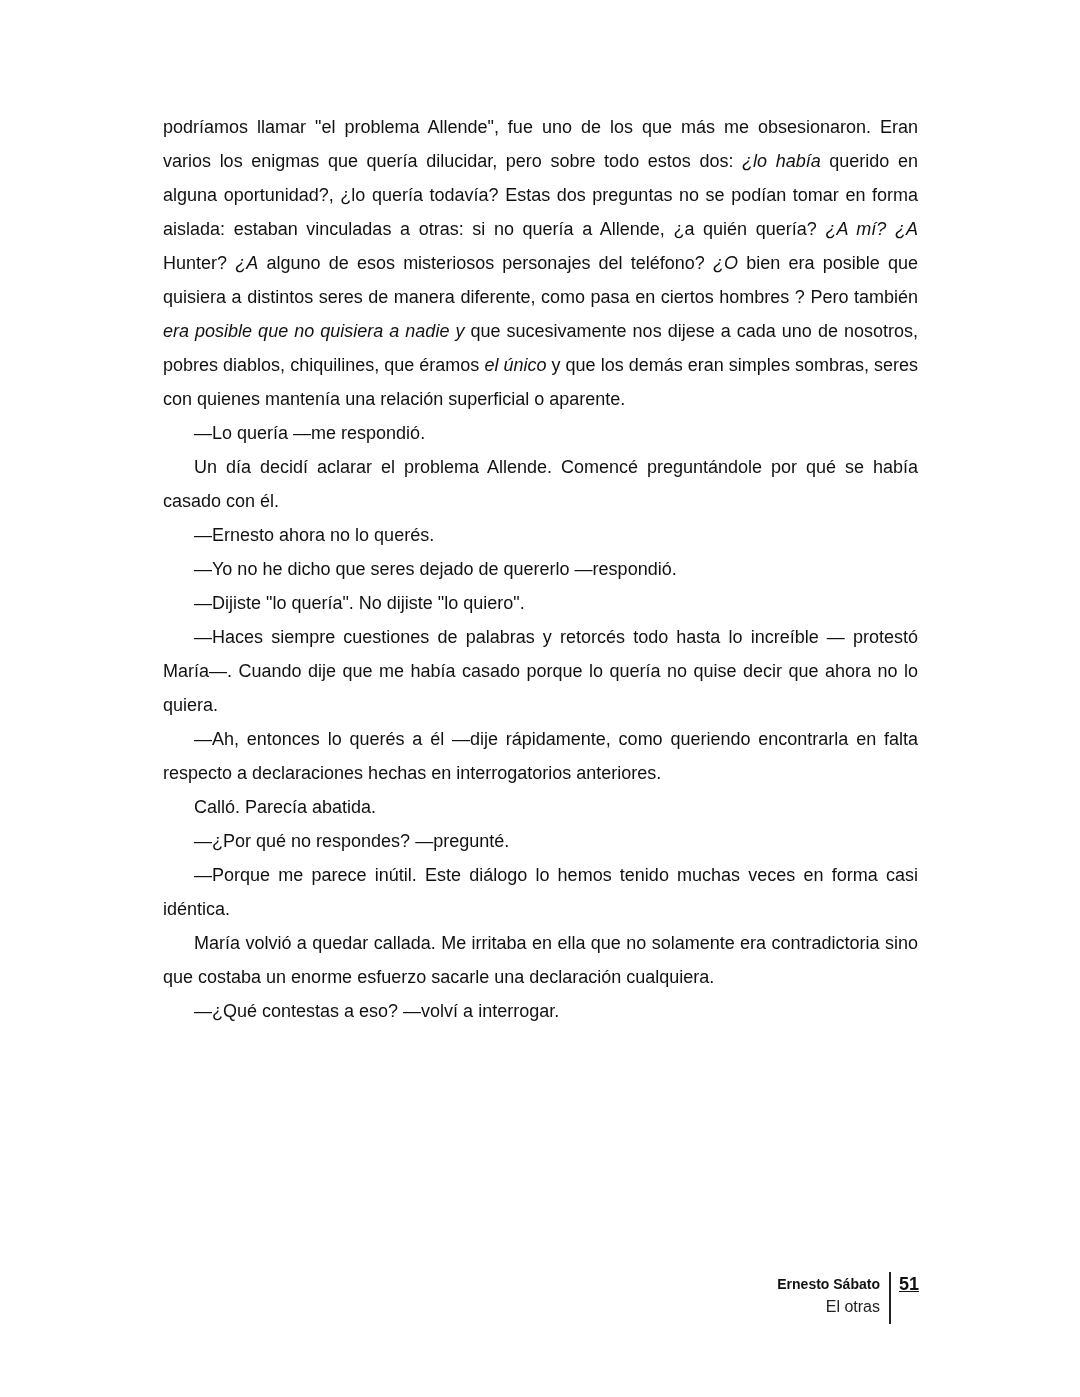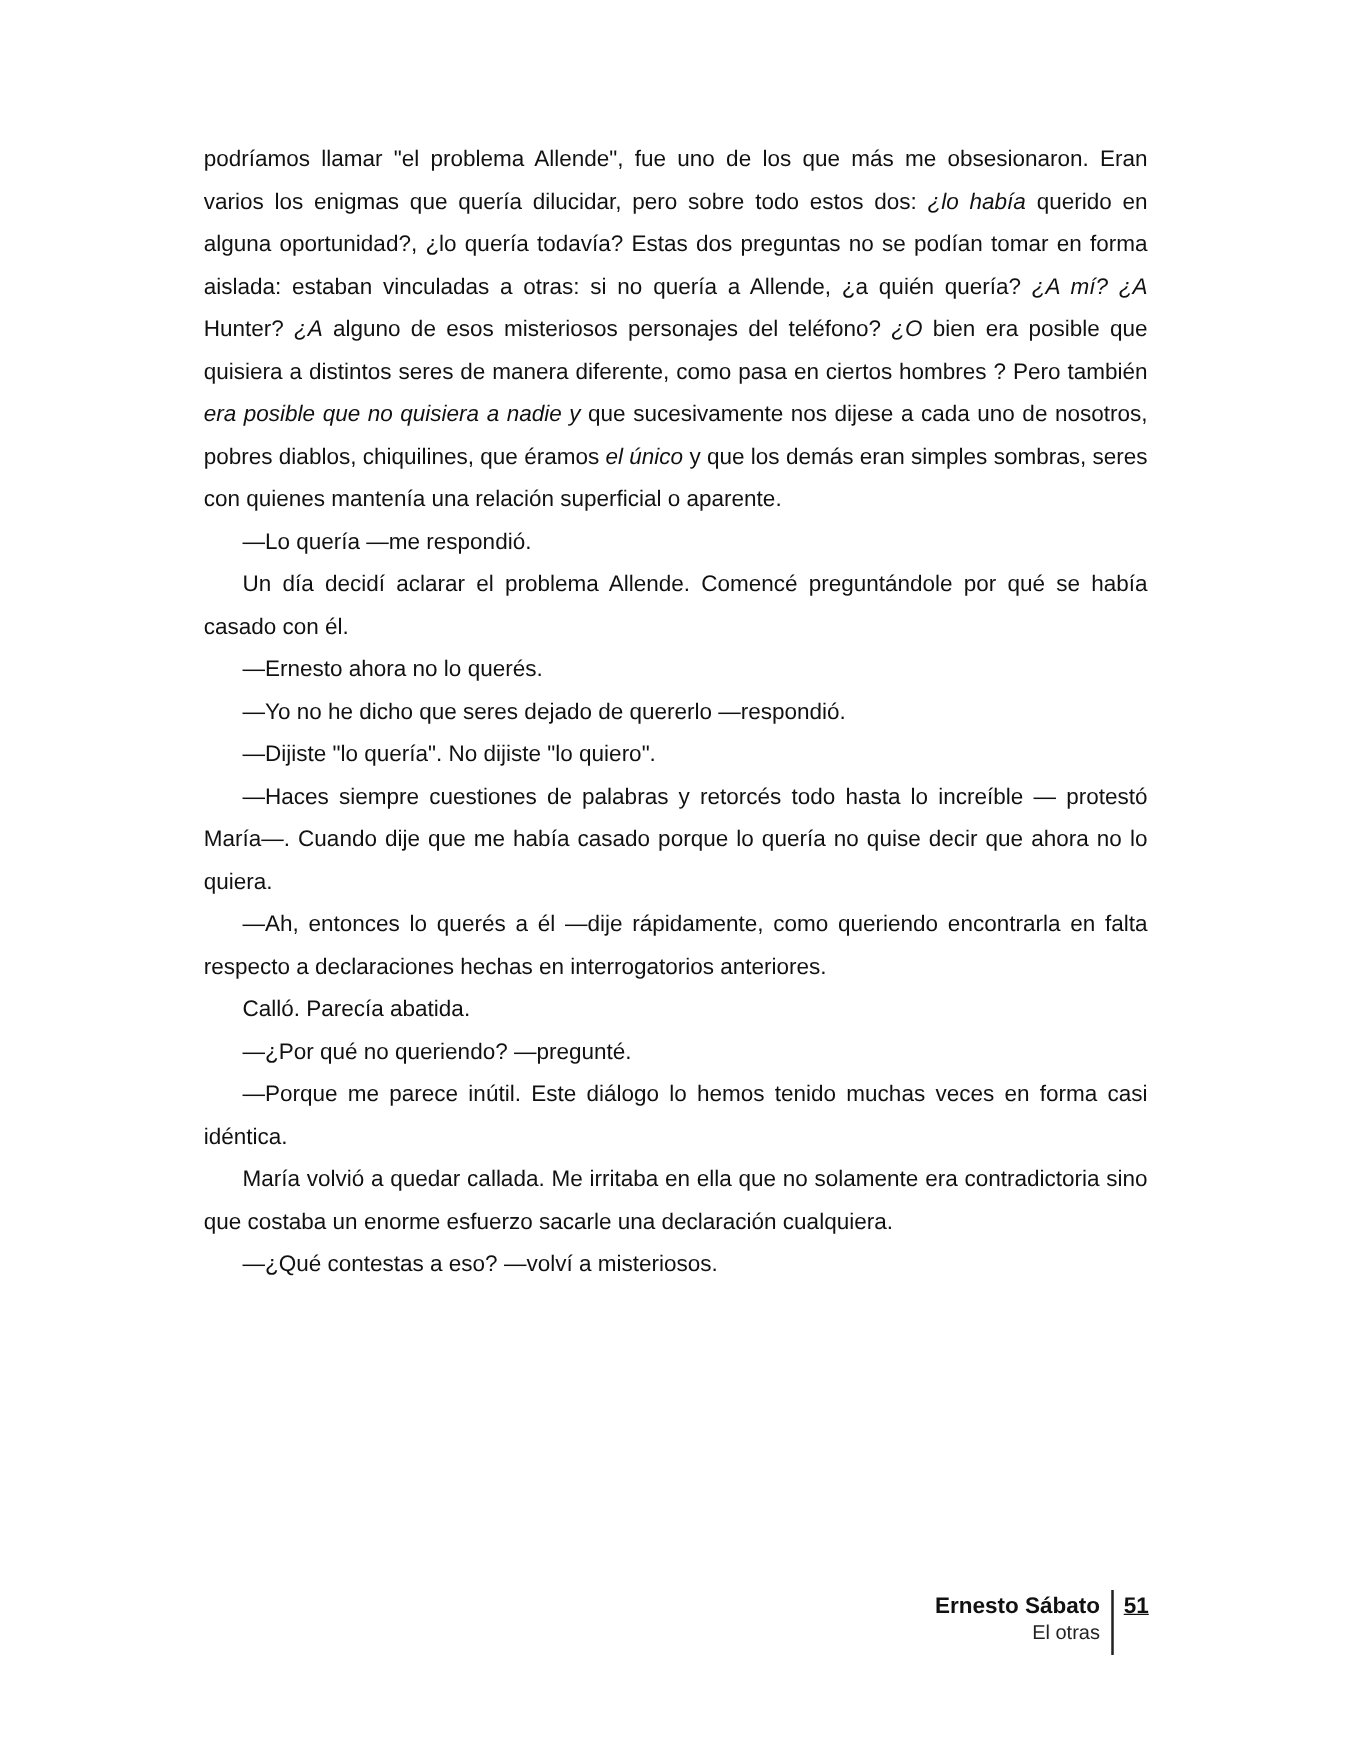--- a/index.html
+++ b/index.html
@@ -43,21 +43,21 @@
     align-items: flex-start;
   }
   .footer-left {
     display: flex;
     flex-direction: column;
     align-items: flex-end;
     padding-right: 9px;
   }
   .footer-author {
     font-weight: bold;
-    font-size: 18px;
+    font-size: 14px;
     line-height: 24px;
     white-space: nowrap;
     margin-left: 28px;
   }
   .footer-title {
     font-size: 16px;
     line-height: 22px;
     white-space: nowrap;
     color: #222222;
   }
@@ -82,24 +82,24 @@
   <div class="page-body">
       <p class="para"><span>podríamos llamar "el problema Allende", fue uno de los que más me obsesionaron. Eran varios los enigmas que quería dilucidar, pero sobre todo estos dos: </span><em>¿lo había</em><span> querido en alguna oportunidad?, ¿lo quería todavía? Estas dos preguntas no se podían tomar en forma aislada: estaban vinculadas a otras: si no quería a Allende, ¿a quién quería? </span><em>¿A mí? ¿A</em><span> Hunter? </span><em>¿A</em><span> alguno de esos misteriosos personajes del teléfono? </span><em>¿O</em><span> bien era posible que quisiera a distintos seres de manera diferente, como pasa en ciertos hombres ? Pero también </span><em>era posible que no quisiera a nadie y</em><span> que sucesivamente nos dijese a cada uno de nosotros, pobres diablos, chiquilines, que éramos </span><em>el único</em><span> y que los demás eran simples sombras, seres con quienes mantenía una relación superficial o aparente.</span></p>
       <p class="para indent"><span>—Lo quería —me respondió.</span></p>
       <p class="para indent"><span>Un día decidí aclarar el problema Allende. Comencé preguntándole por qué se había casado con él.</span></p>
       <p class="para indent"><span>—Ernesto ahora no lo querés.</span></p>
       <p class="para indent"><span>—Yo no he dicho que seres dejado de quererlo —respondió.</span></p>
       <p class="para indent"><span>—Dijiste "lo quería". No dijiste "lo quiero".</span></p>
       <p class="para indent"><span>—Haces siempre cuestiones de palabras y retorcés todo hasta lo increíble — protestó María—. Cuando dije que me había casado porque lo quería no quise decir que ahora no lo quiera.</span></p>
       <p class="para indent"><span>—Ah, entonces lo querés a él —dije rápidamente, como queriendo encontrarla en falta respecto a declaraciones hechas en interrogatorios anteriores.</span></p>
       <p class="para indent"><span>Calló. Parecía abatida.</span></p>
-      <p class="para indent"><span>—¿Por qué no queriendo? —pregunté.</span></p>
+      <p class="para indent"><span>—¿Por qué no respondes? —pregunté.</span></p>
       <p class="para indent"><span>—Porque me parece inútil. Este diálogo lo hemos tenido muchas veces en forma casi idéntica.</span></p>
       <p class="para indent"><span>María volvió a quedar callada. Me irritaba en ella que no solamente era contradictoria sino que costaba un enorme esfuerzo sacarle una declaración cualquiera.</span></p>
-      <p class="para indent"><span>—¿Qué contestas a eso? —volví a misteriosos.</span></p>
+      <p class="para indent"><span>—¿Qué contestas a eso? —volví a interrogar.</span></p>
     </div>
 
   <div class="footer">
     <div class="footer-left">
       <span class="footer-author">Ernesto Sábato</span>
       <span class="footer-title">El otras</span>
     </div>
     <div class="footer-rule"></div>
     <span class="footer-page">51</span>
   </div>

